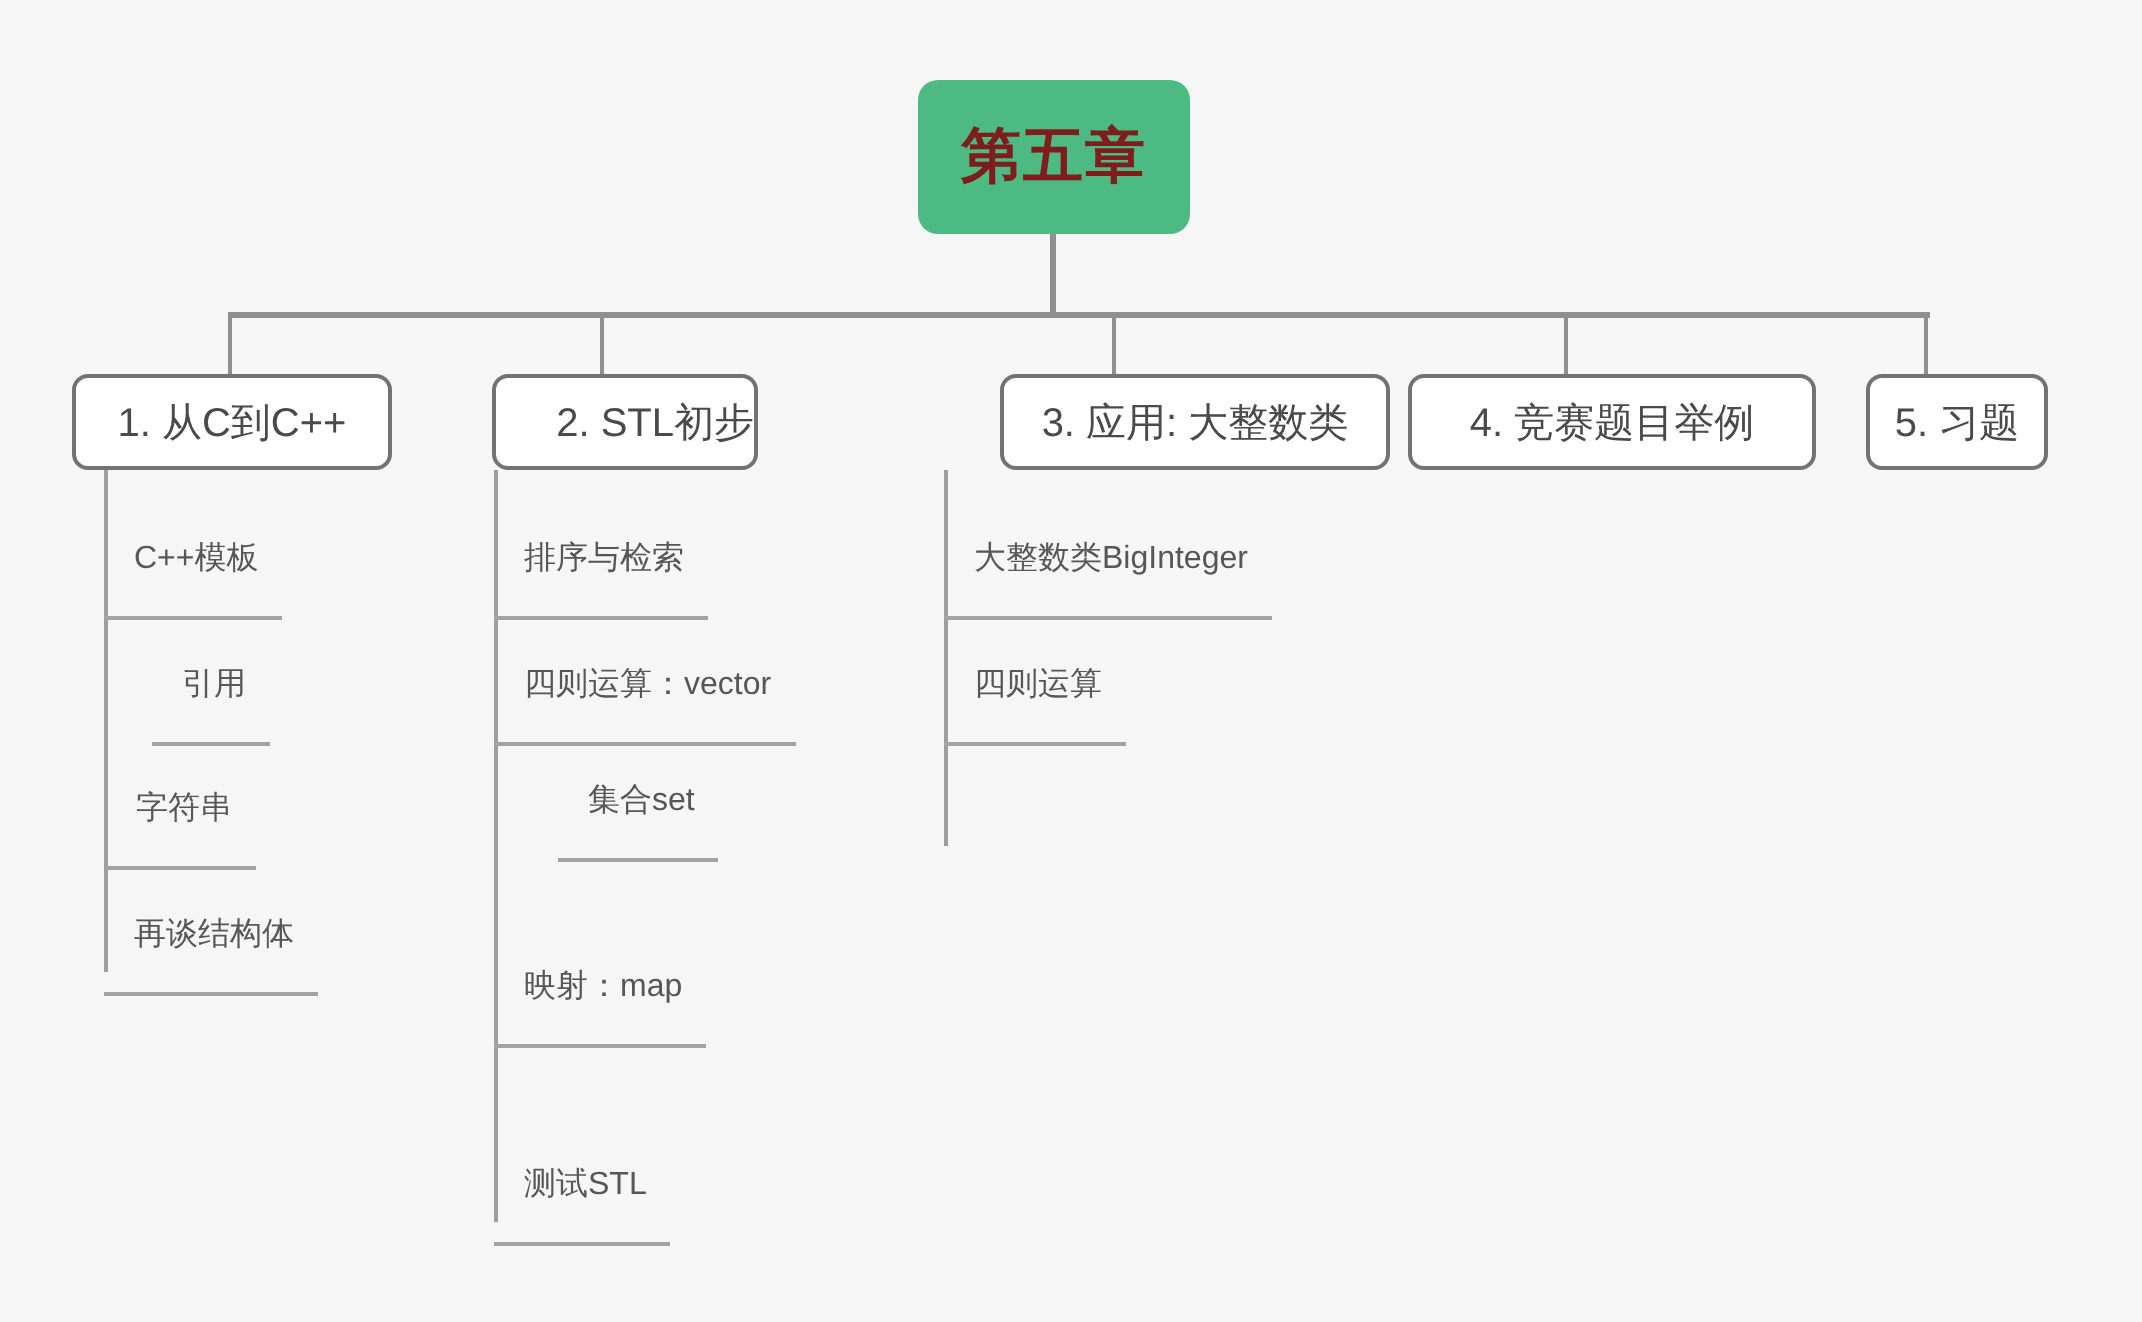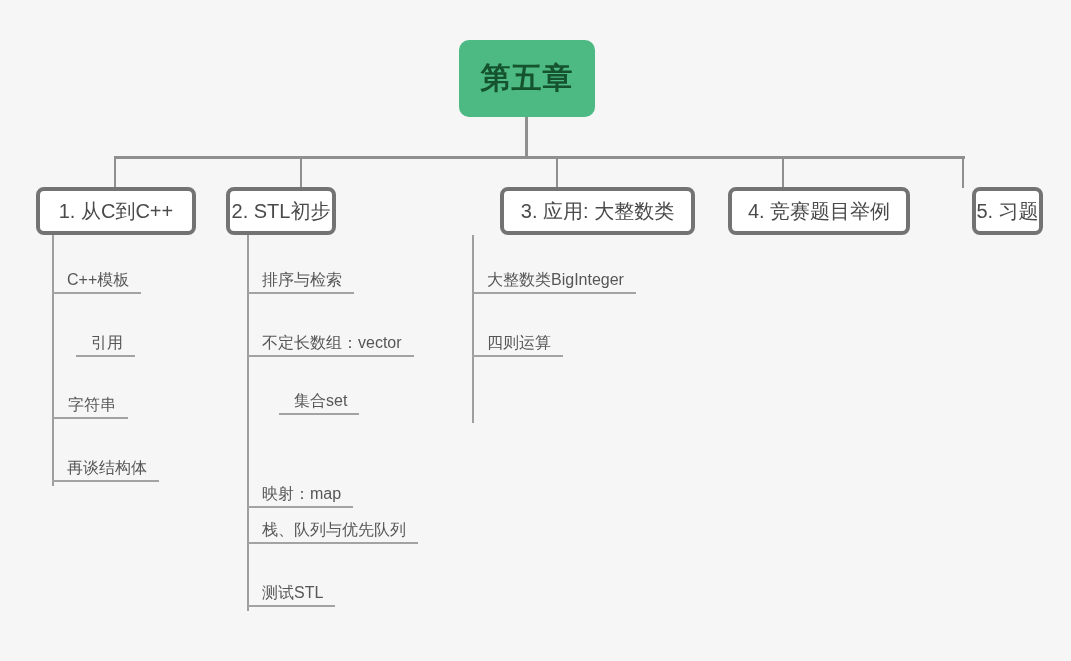--- a/index.html
+++ b/index.html
@@ -26,48 +26,48 @@
   }
   
   .root-topic {
     position: absolute;
     left: 459px;
     top: 40px;
     width: 136px;
     height: 77px;
     background: #4dba84;
     border-radius: 10px;
-    color: #14532d;
+    color: #7f1d1d;
     font-size: 30px;
     font-weight: bold;
     display: flex;
     align-items: center;
     justify-content: center;
     letter-spacing: 1px;
   }
   
   .branch {
     position: absolute;
     top: 187px;
     height: 48px;
     box-sizing: border-box;
     background: #ffffff;
-    border: 4px solid #737373;
+    border: 2px solid #737373;
     border-radius: 8px;
     color: #4a4a4a;
     font-size: 20px;
     display: flex;
     align-items: center;
     justify-content: center;
     white-space: nowrap;
   }
   
   .leaf {
     position: absolute;
-    padding: 0 12px 2px 15px;
+    padding: 0 12px 18px 15px;
     font-size: 16px;
     line-height: 21px;
     color: #575757;
     border-bottom: 2px solid #a3a3a3;
     white-space: nowrap;
   }
 </style>
 </head>
 <body>
 
@@ -85,41 +85,40 @@
   <div class="vline" style="left:247px; top:235px; height:376px;"></div>
   <div class="vline" style="left:472px; top:235px; height:188px;"></div>
 
   <div class="root-topic">
     <span>第五章</span>
   </div>
 
   <div class="branch" style="left:36px;  width:160px;">
     <span>1. 从C到C++</span>
   </div>
-  <div class="branch" style="left:226px; width:110px;">
+  <div class="branch" style="left:246px; width:133px;justify-content:flex-end;">
     <span>2. STL初步</span>
   </div>
   <div class="branch" style="left:460px; width:195px;margin-left:40px;">
     <span>3. 应用: 大整数类</span>
   </div>
-  <div class="branch" style="left:728px; width:182px;">
+  <div class="branch" style="left:704px; width:204px;">
     <span>4. 竞赛题目举例</span>
   </div>
-  <div class="branch" style="left:972px; width:71px;">
+  <div class="branch" style="left:933px; width:91px;">
     <span>5. 习题</span>
   </div>
 
   <div class="leaf" style="left:52px; top:269px;">C++模板</div>
   <div class="leaf" style="left:52px; top:332px;margin-left:24px;">引用</div>
   <div class="leaf" style="left:53px; top:394px;text-align:center;">字符串</div>
   <div class="leaf" style="left:247px; top:269px;">排序与检索</div>
 
   <div class="leaf" style="left:52px; top:457px;">再谈结构体</div>
-  <div class="leaf" style="left:247px; top:332px;">不定长数组：vector</div>
+  <div class="leaf" style="left:247px; top:332px;">四则运算：vector</div>
   <div class="leaf" style="left:247px; top:390px;margin-left:32px;">集合set</div>
   <div class="leaf" style="left:247px; top:483px;">映射：map</div>
-  <div class="leaf" style="left:247px; top:519px;">栈、队列与优先队列</div>
   <div class="leaf" style="left:247px; top:582px;">测试STL</div>
 
   <div class="leaf" style="left:472px; top:269px;">大整数类BigInteger</div>
   <div class="leaf" style="left:472px; top:332px;">四则运算</div>
 
 </div>
 
 </body></html>

